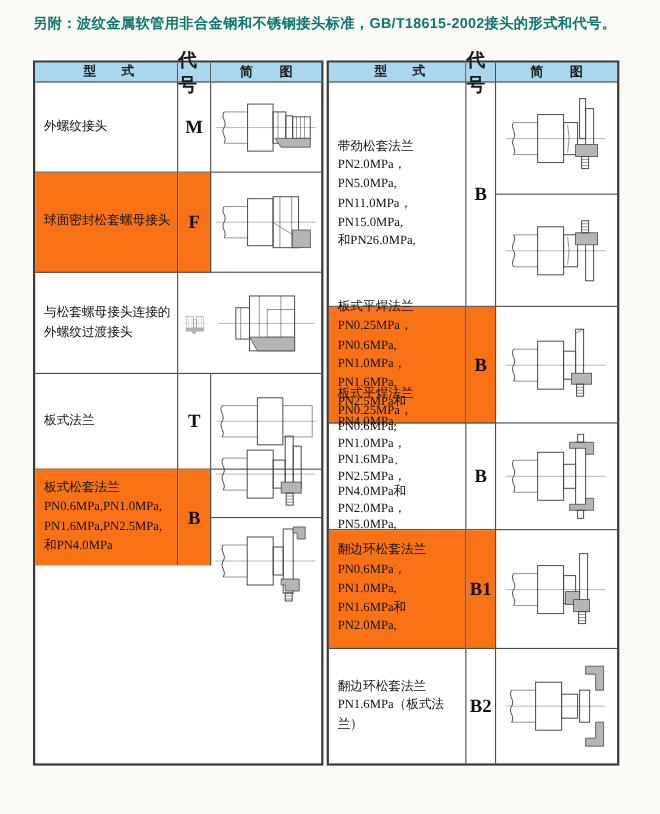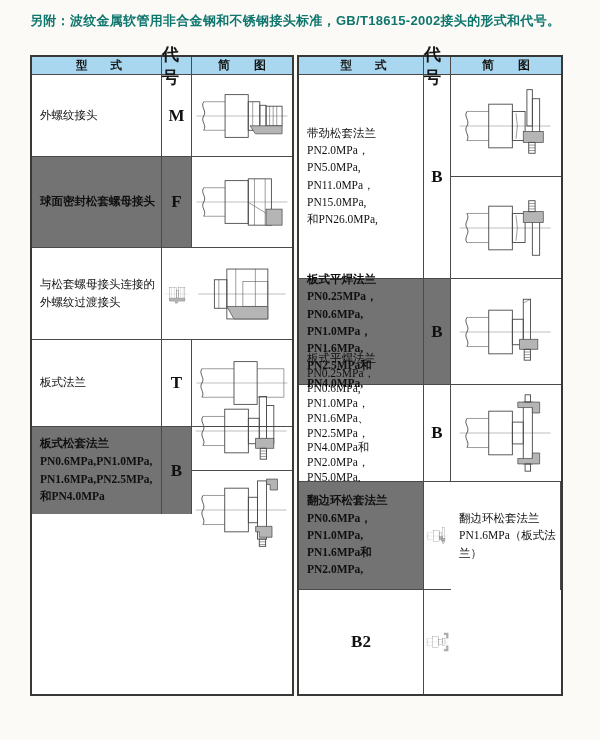--- a/index.html
+++ b/index.html
@@ -50,21 +50,21 @@
   .right .c-type{line-height:1.5;}
   .c-type.tight{line-height:1.3;}
   .c-code{
     font-family:"Liberation Serif","DejaVu Serif",serif;
     font-size:17px;font-weight:bold;justify-content:center;
   }
   .c-diag{justify-content:center;padding:1px;}
   .c-diag.split{flex-direction:column;align-items:stretch;padding:0;}
   .sub{flex:1;display:flex;align-items:center;justify-content:center;}
   .sub1{border-bottom:1px solid #4a4a4a;}
-  .hl{background:#737373;font-weight:bold;}
+  .hl{background:#f97316;}
   svg.dg{stroke:#4a4a4a;fill:none;stroke-width:1;width:100px;height:78px;}
   svg.dg .thin{stroke-width:0.6;}
   svg.dg .cl{stroke:#999;stroke-width:0.7;}
   svg.dg .hatch{fill:#b5b5b5;stroke:#4a4a4a;stroke-width:0.8;}
 </style>
 </head>
 <body>
 
 <div class="title">另附：波纹金属软管用非合金钢和不锈钢接头标准，GB/T18615-2002接头的形式和代号。</div>
 
@@ -265,20 +265,21 @@
         <polygon class="hatch" points="68,8 92,8 92,20 84,20 84,14 68,14"></polygon>
         <polygon class="hatch" points="68,76 92,76 92,64 84,64 84,70 68,70"></polygon>
         <rect x="76" y="0" width="6" height="8"></rect>
         <rect x="76" y="76" width="6" height="8"></rect>
       </svg>
     </div>
 
     <div class="cell c-type hl">翻边环松套法兰
 PN0.6MPa，PN1.0MPa,
 PN1.6MPa和PN2.0MPa,</div>
+    <div class="cell c-code hl">B1</div>
     <div class="cell c-diag">
       <svg class="dg" viewBox="0 0 110 84">
         <line class="cl" x1="4" y1="42" x2="104" y2="42"></line>
         <path class="thin" d="M12 26 H36 M12 58 H36"></path>
         <path d="M12 26 c-4 6 4 10 0 16 c-4 6 4 10 0 16"></path>
         <rect x="36" y="18" width="26" height="48"></rect>
         <rect x="62" y="28" width="12" height="28"></rect>
         <rect class="hatch" x="64" y="44" width="14" height="13"></rect>
         <rect x="78" y="6" width="8" height="58"></rect>
         <rect class="hatch" x="72" y="52" width="16" height="12"></rect>

